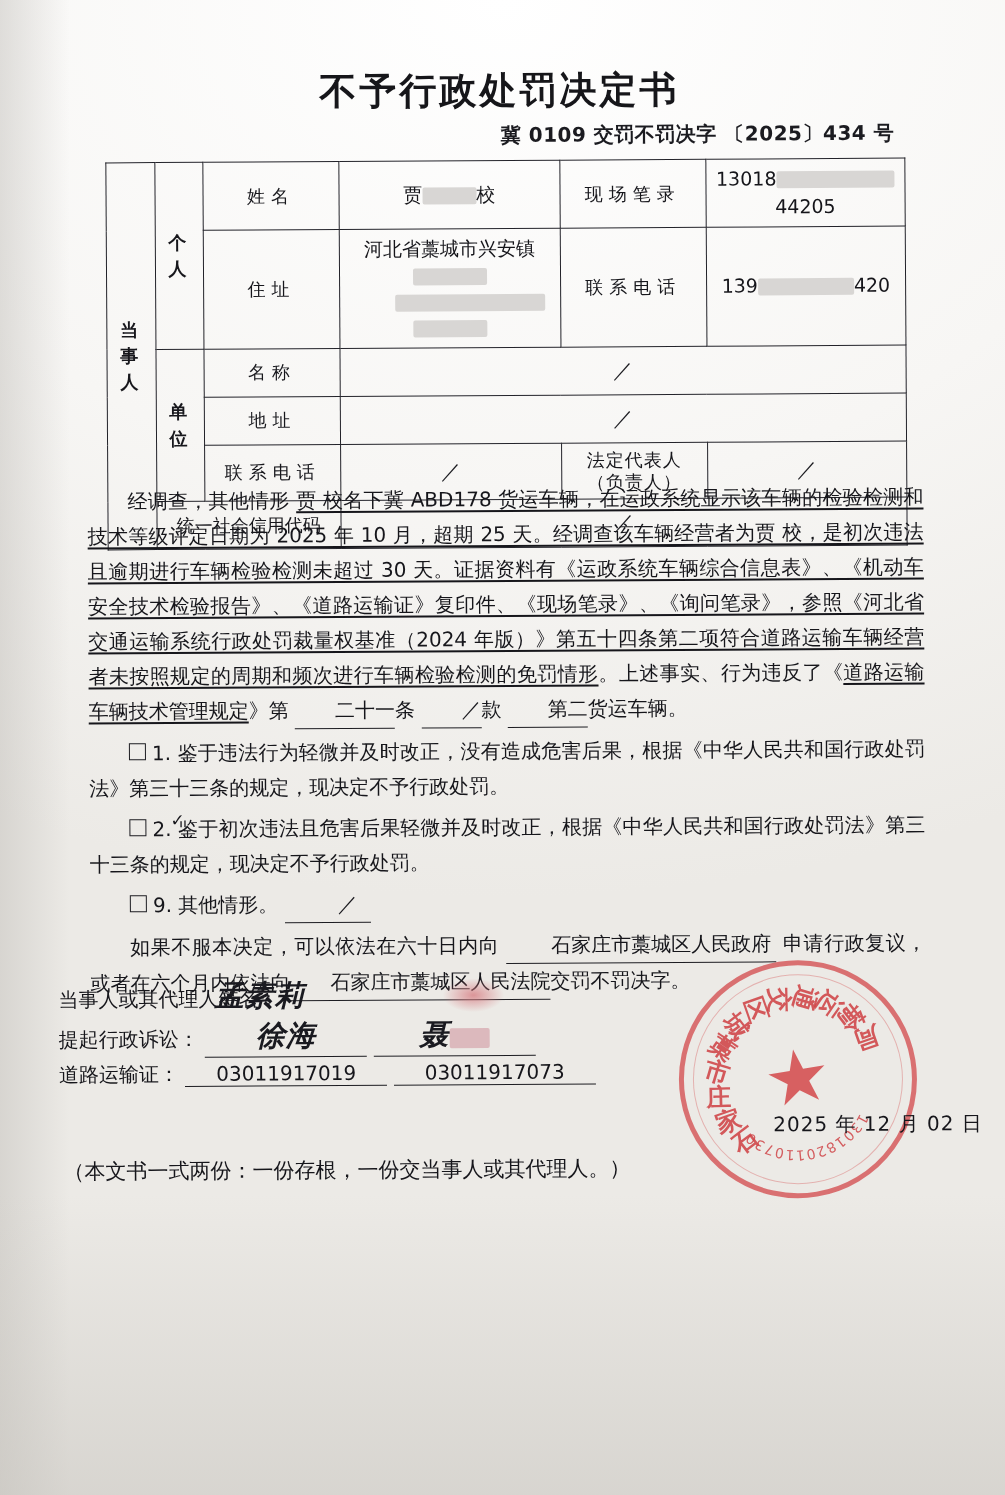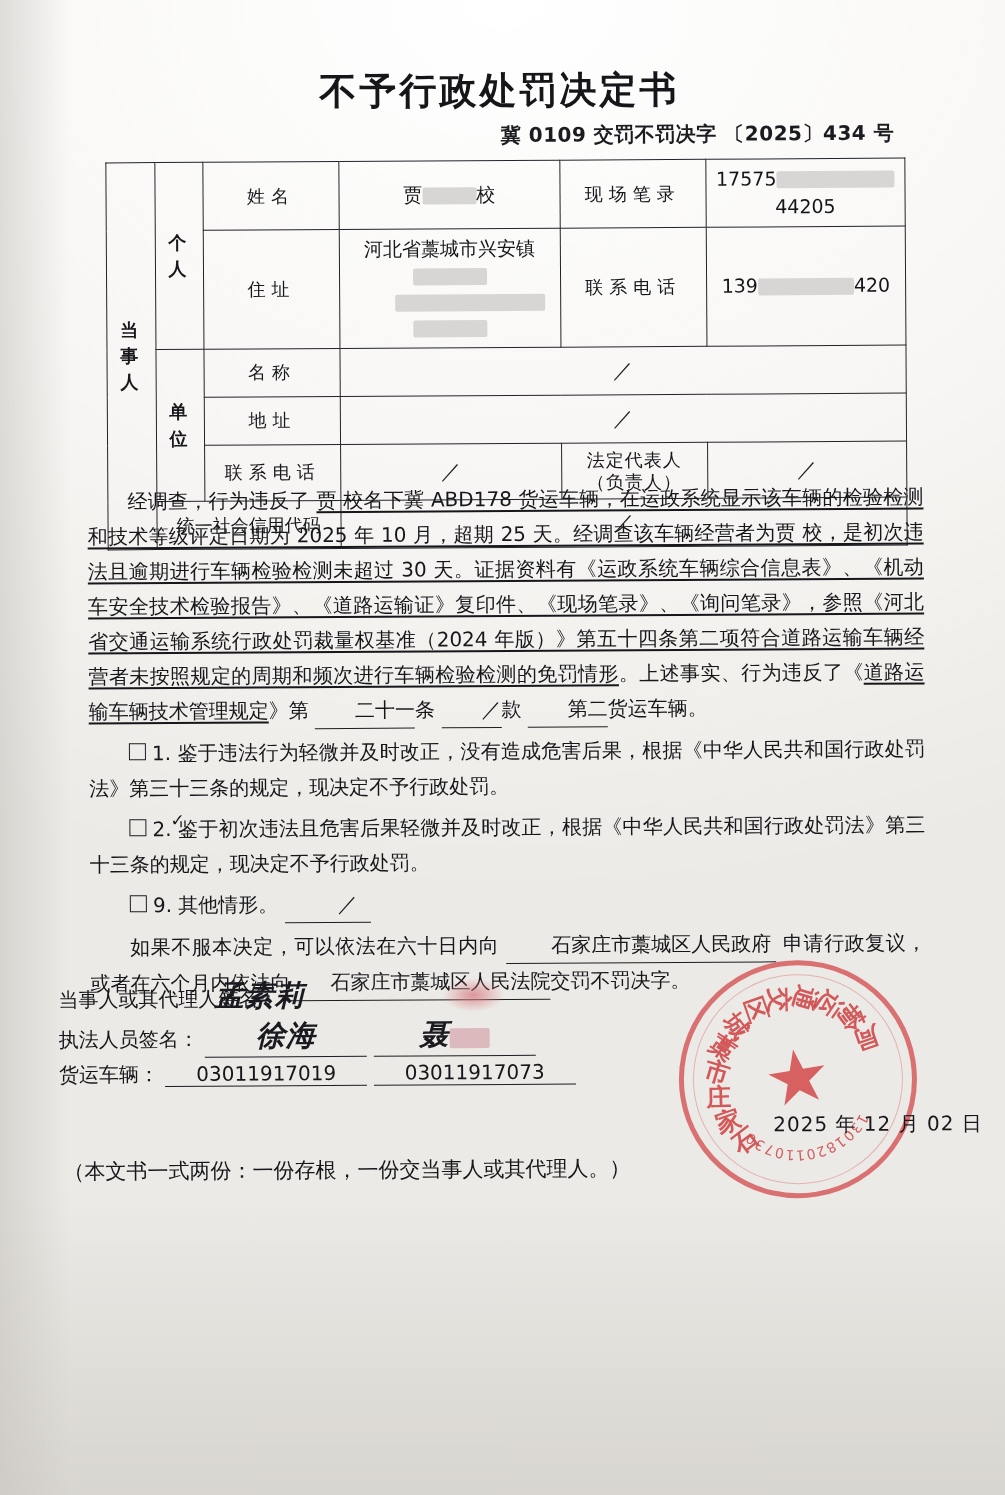--- a/index.html
+++ b/index.html
@@ -286,21 +286,21 @@
       <td class="vert" rowspan="2">
         <span>个</span>
         <span>人</span>
       </td>
       <td class="lbl">姓名</td>
       <td style="width:215px">
         <span class="hand">贾</span><span class="redact w1"></span><span class="hand">校</span>
       </td>
       <td class="lbl" style="width:150px">现场笔录</td>
       <td style="width:200px">
-        <span class="hand">17575</span><span class="redact w3"></span><span class="hand">44205</span>
+        <span class="hand">13018</span><span class="redact w3"></span><span class="hand">44205</span>
       </td>
     </tr>
     <tr class="row-addr">
       <td class="lbl">住址</td>
       <td class="left-pad">
         <span class="hand">河北省藁城市兴安镇</span><span class="redact w4"></span>
         <br><span class="redact w5" style="margin-left:40px"></span>
         <span class="redact w4"></span>
       </td>
       <td class="lbl">联系电话</td>
@@ -330,21 +330,21 @@
     </tr>
     <tr class="row-h">
       <td colspan="2">统一社会信用代码</td>
       <td colspan="3" class="slash">／</td>
     </tr>
   </tbody>
     </table>
 
   <div class="body-text">
     <p class="indent">
-      <span>经调查，行为违反了</span>
+      <span>经调查，其他情形</span>
       <span class="u"><span>贾  校名下冀 ABD178 货运车辆，在运政系统显示该车辆的检验检测和技术等级评定日期为 2025 年 10 月，超期 25 天。经调查该车辆经营者为贾  校，是初次违法且逾期进行车辆检验检测未超过 30 天。证据资料有《运政系统车辆综合信息表》、《机动车安全技术检验报告》、《道路运输证》复印件、《现场笔录》、《询问笔录》，参照《河北省交通运输系统行政处罚裁量权基准（2024 年版）》第五十四条第二项符合道路运输车辆经营者未按照规定的周期和频次进行车辆检验检测的免罚情形</span></span><span>。上述事实、行为违反了《</span><span class="u">道路运输车辆技术管理规定</span><span>》第</span>
       <span class="blank-u" style="min-width:80px">二十一</span><span>条</span>
       <span class="blank-u" style="min-width:40px">／</span><span>款</span>
       <span class="blank-u" style="min-width:56px">第二</span><span>货运车辆。</span>
     </p>
 
     <p class="indent" style="margin-top:6px">
       <span class="chk"></span><span>1. 鉴于违法行为轻微并及时改正，没有造成危害后果，根据《中华人民共和国行政处罚法》第三十三条的规定，现决定不予行政处罚。</span>
     </p>
 
@@ -363,26 +363,26 @@
       <span>申请行政复议，或者在六个月内依法向</span><span class="blank-u" style="min-width:260px">石家庄市藁城区人民法院</span><span>交罚不罚决字。</span>
     </p>
   </div>
 
   <div class="sig-block">
     <div class="sig-line">
       <span class="label">当事人或其代理人签名：</span>
       <span class="signature" style="margin-left:-70px">孟素莉</span>
     </div>
     <div class="sig-line" style="margin-top:6px">
-      <span class="label">执法人员签名：</span>
+      <span class="label">提起行政诉讼：</span>
       <span class="sig-underline"><span class="signature">徐海</span></span>
       <span class="sig-underline"><span class="signature">聂</span><span class="redact-pink"></span></span>
     </div>
     <div class="sig-line cert-row">
-      <span class="label">货运车辆：</span>
+      <span class="label">道路运输证：</span>
       <span class="sig-underline" style="min-width:190px">03011917019</span>
       <span class="sig-underline" style="min-width:190px">03011917073</span>
     </div>
   </div>
 
   <div class="seal-smudge"></div>
 
   <div class="seal">
     <div class="seal-star">★</div>
     <div class="seal-text">

